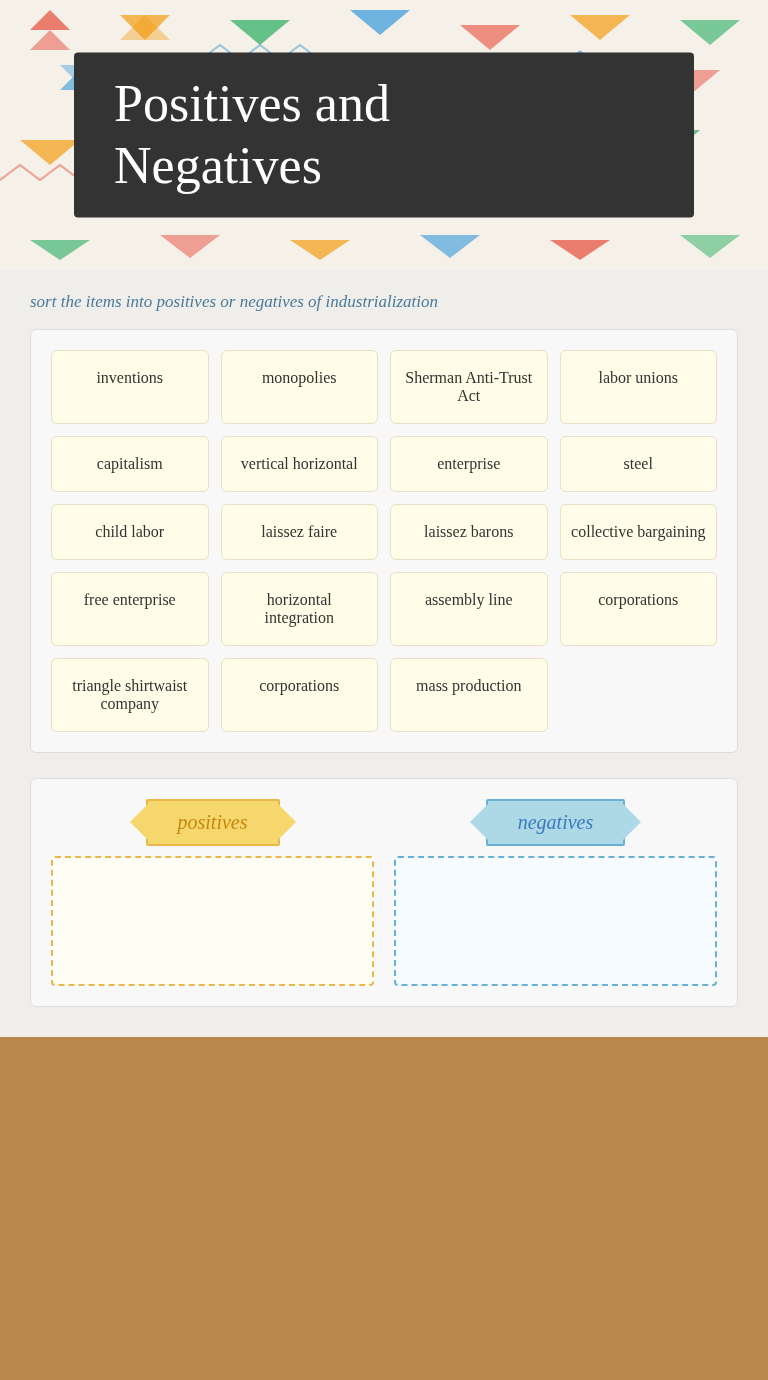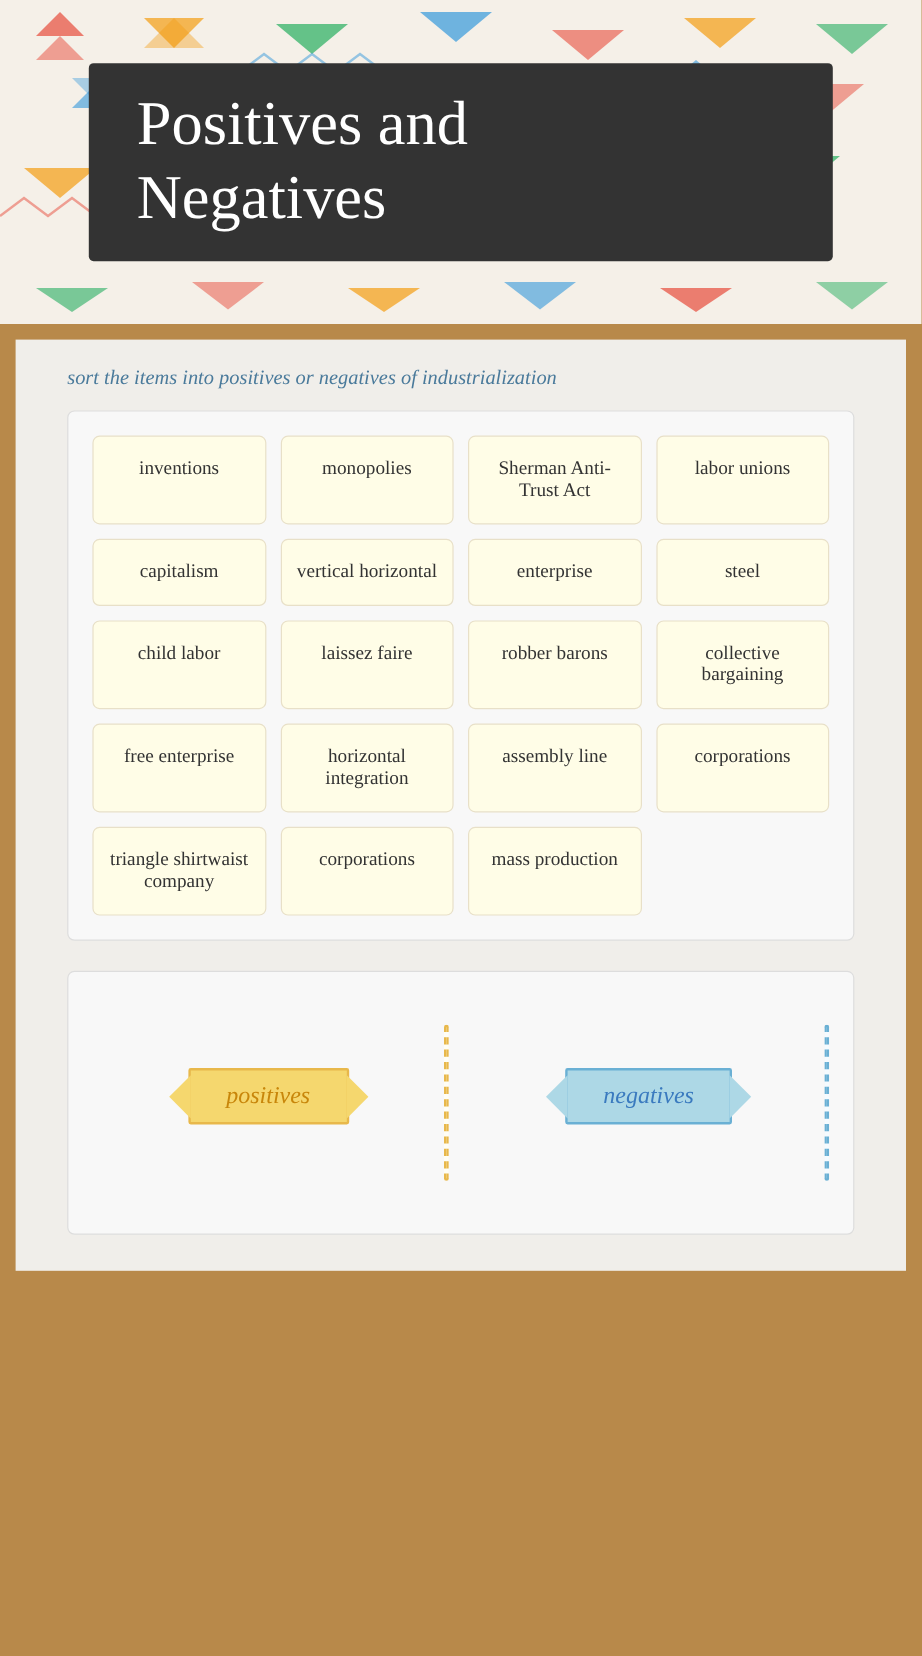--- a/index.html
+++ b/index.html
@@ -29,22 +29,22 @@
       font-family: Georgia, serif;
       font-size: 52px;
       font-weight: normal;
       line-height: 1.2;
       color: #fff;
     }
 
     
     .main-content {
       background: #f0eeea;
-      margin: 13px;
-      padding: 20px 43px 30px;
+      margin: 0;
+      padding: 20px 30px 30px;
     }
 
     .instruction {
       color: #4a7a9b;
       font-family: Georgia, serif;
       font-style: italic;
       font-size: 17px;
       margin-bottom: 15px;
       line-height: 1.4;
     }
@@ -83,21 +83,21 @@
       border-radius: 6px;
       padding: 20px;
       display: flex;
       gap: 20px;
       min-height: 220px;
     }
 
     .drop-zone {
       flex: 1;
       display: flex;
-      flex-direction: row;
+      flex-direction: column;
       align-items: center;
     }
 
     .zone-label-wrapper {
       position: relative;
       margin-bottom: 10px;
       width: 100%;
       display: flex;
       justify-content: center;
     }
@@ -277,21 +277,21 @@
     <div class="sort-item">inventions</div>
         <div class="sort-item">monopolies</div>
         <div class="sort-item">Sherman Anti-Trust Act</div>
         <div class="sort-item">labor unions</div>
         <div class="sort-item">capitalism</div>
         <div class="sort-item">vertical horizontal</div>
         <div class="sort-item">enterprise</div>
         <div class="sort-item">steel</div>
         <div class="sort-item">child labor</div>
         <div class="sort-item">laissez faire</div>
-        <div class="sort-item">robber barons</div>
+        <div class="sort-item">laissez barons</div>
         <div class="sort-item">collective bargaining</div>
         <div class="sort-item">free enterprise</div>
         <div class="sort-item">horizontal integration</div>
         <div class="sort-item">assembly line</div>
         <div class="sort-item">corporations</div>
         <div class="sort-item">triangle shirtwaist company</div>
         <div class="sort-item">corporations</div>
         <div class="sort-item">mass production</div>
         <div style="visibility: hidden;"></div>
       </div>

